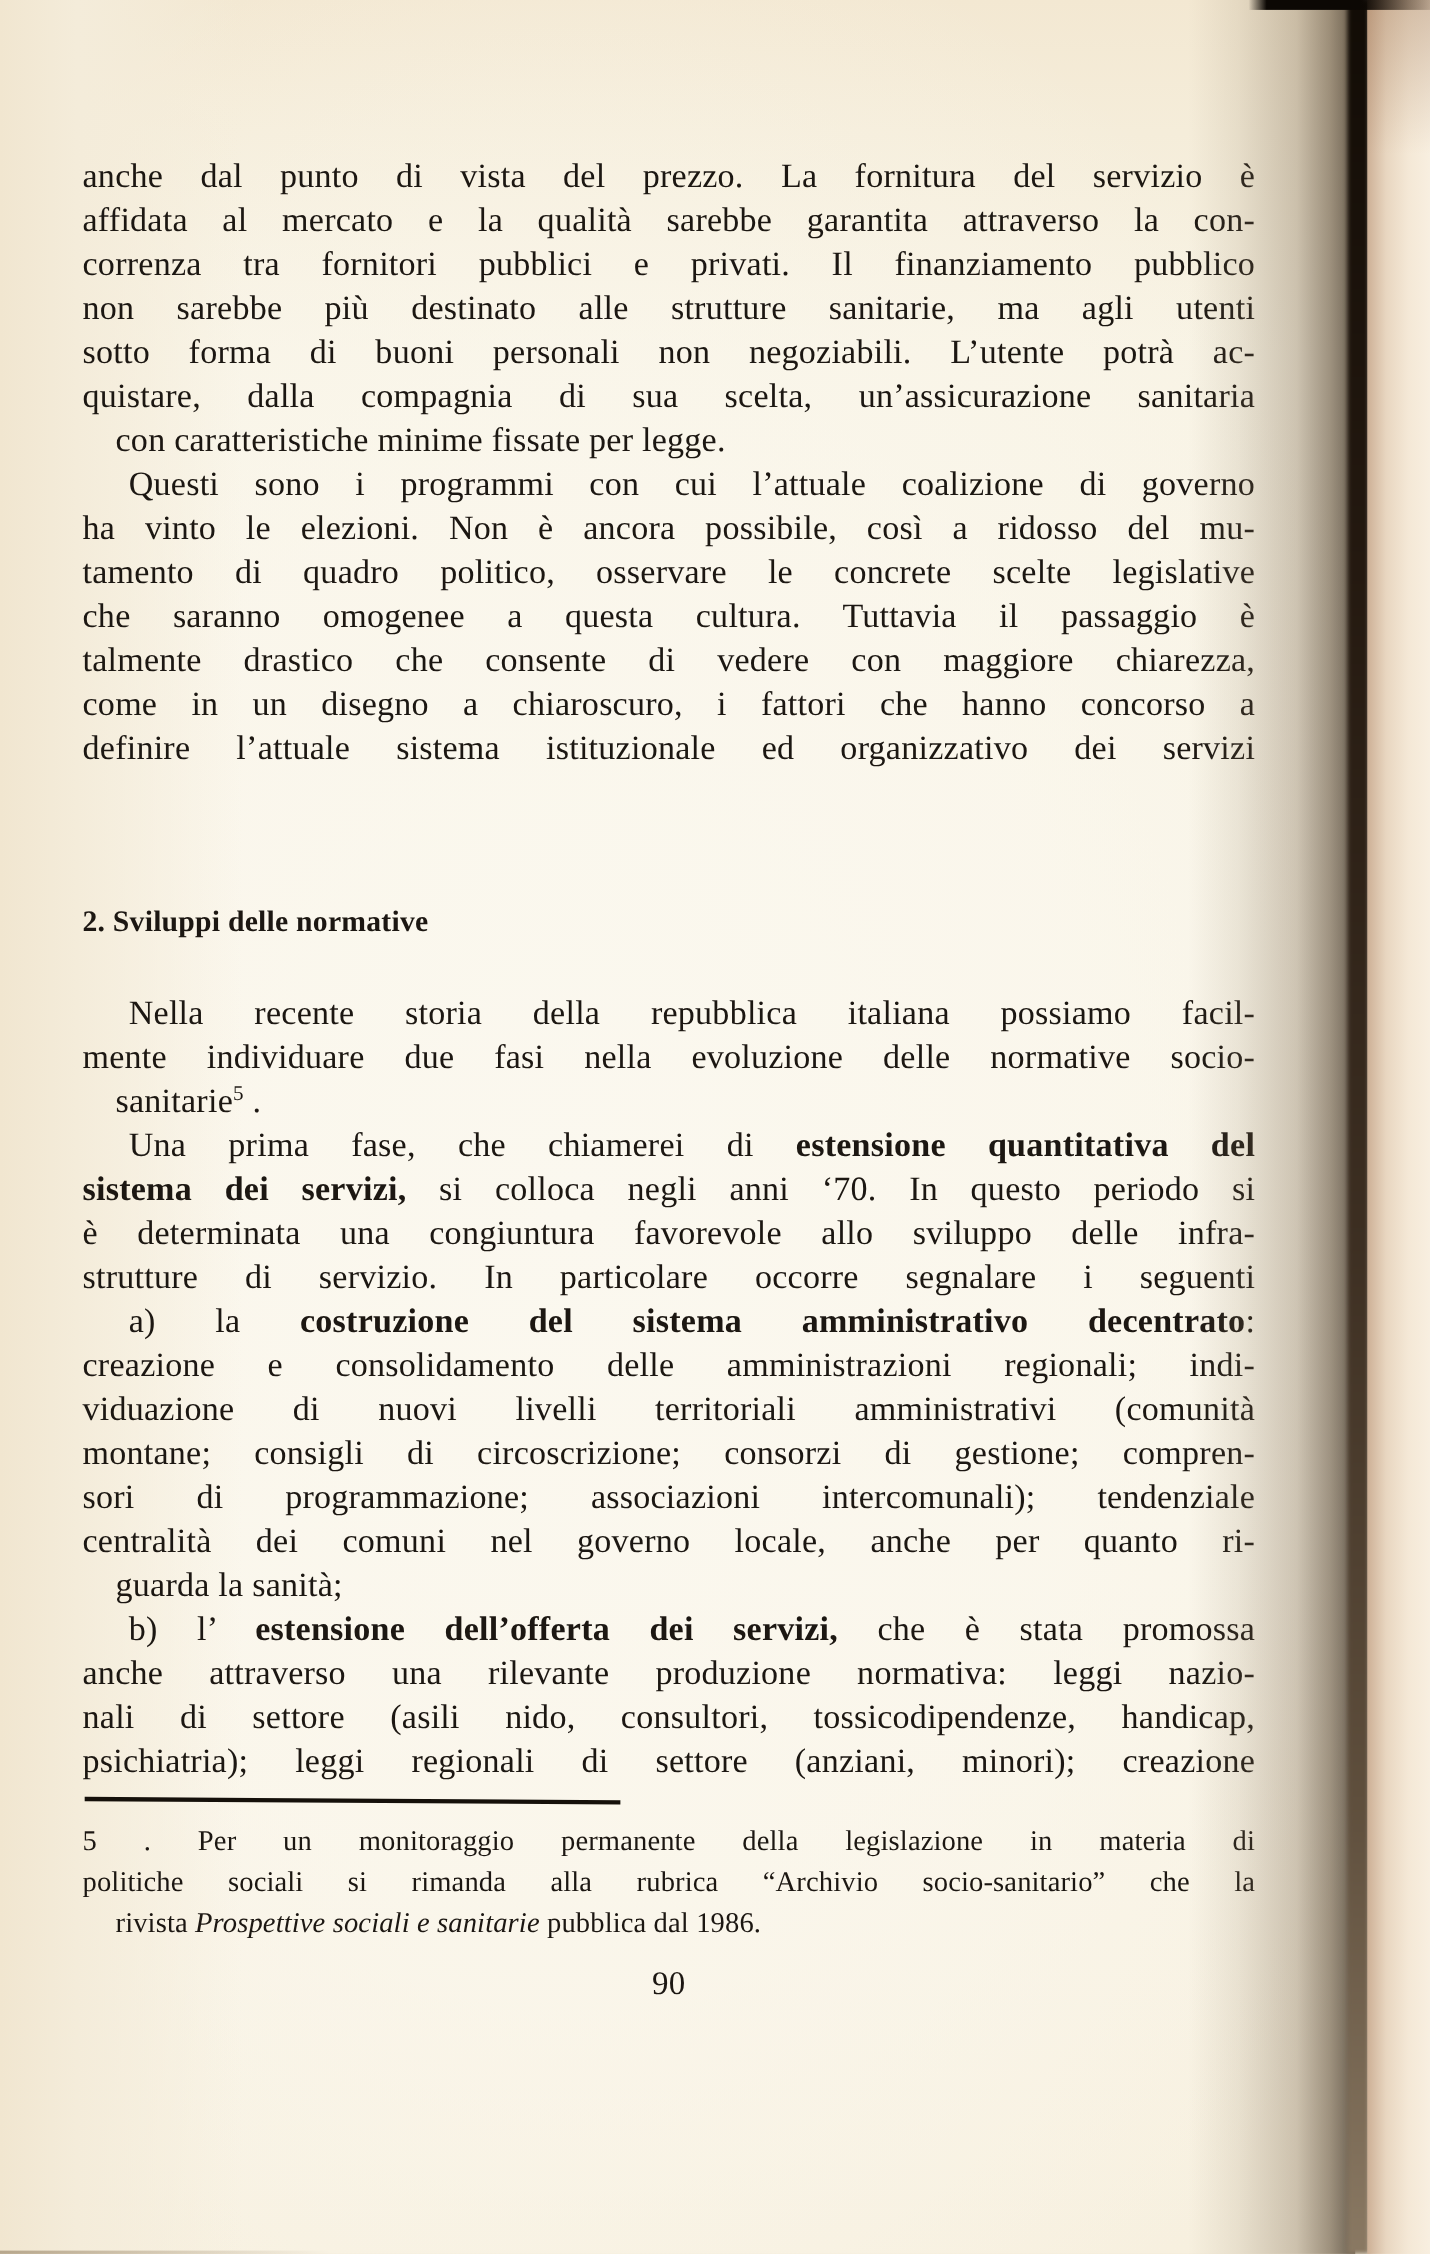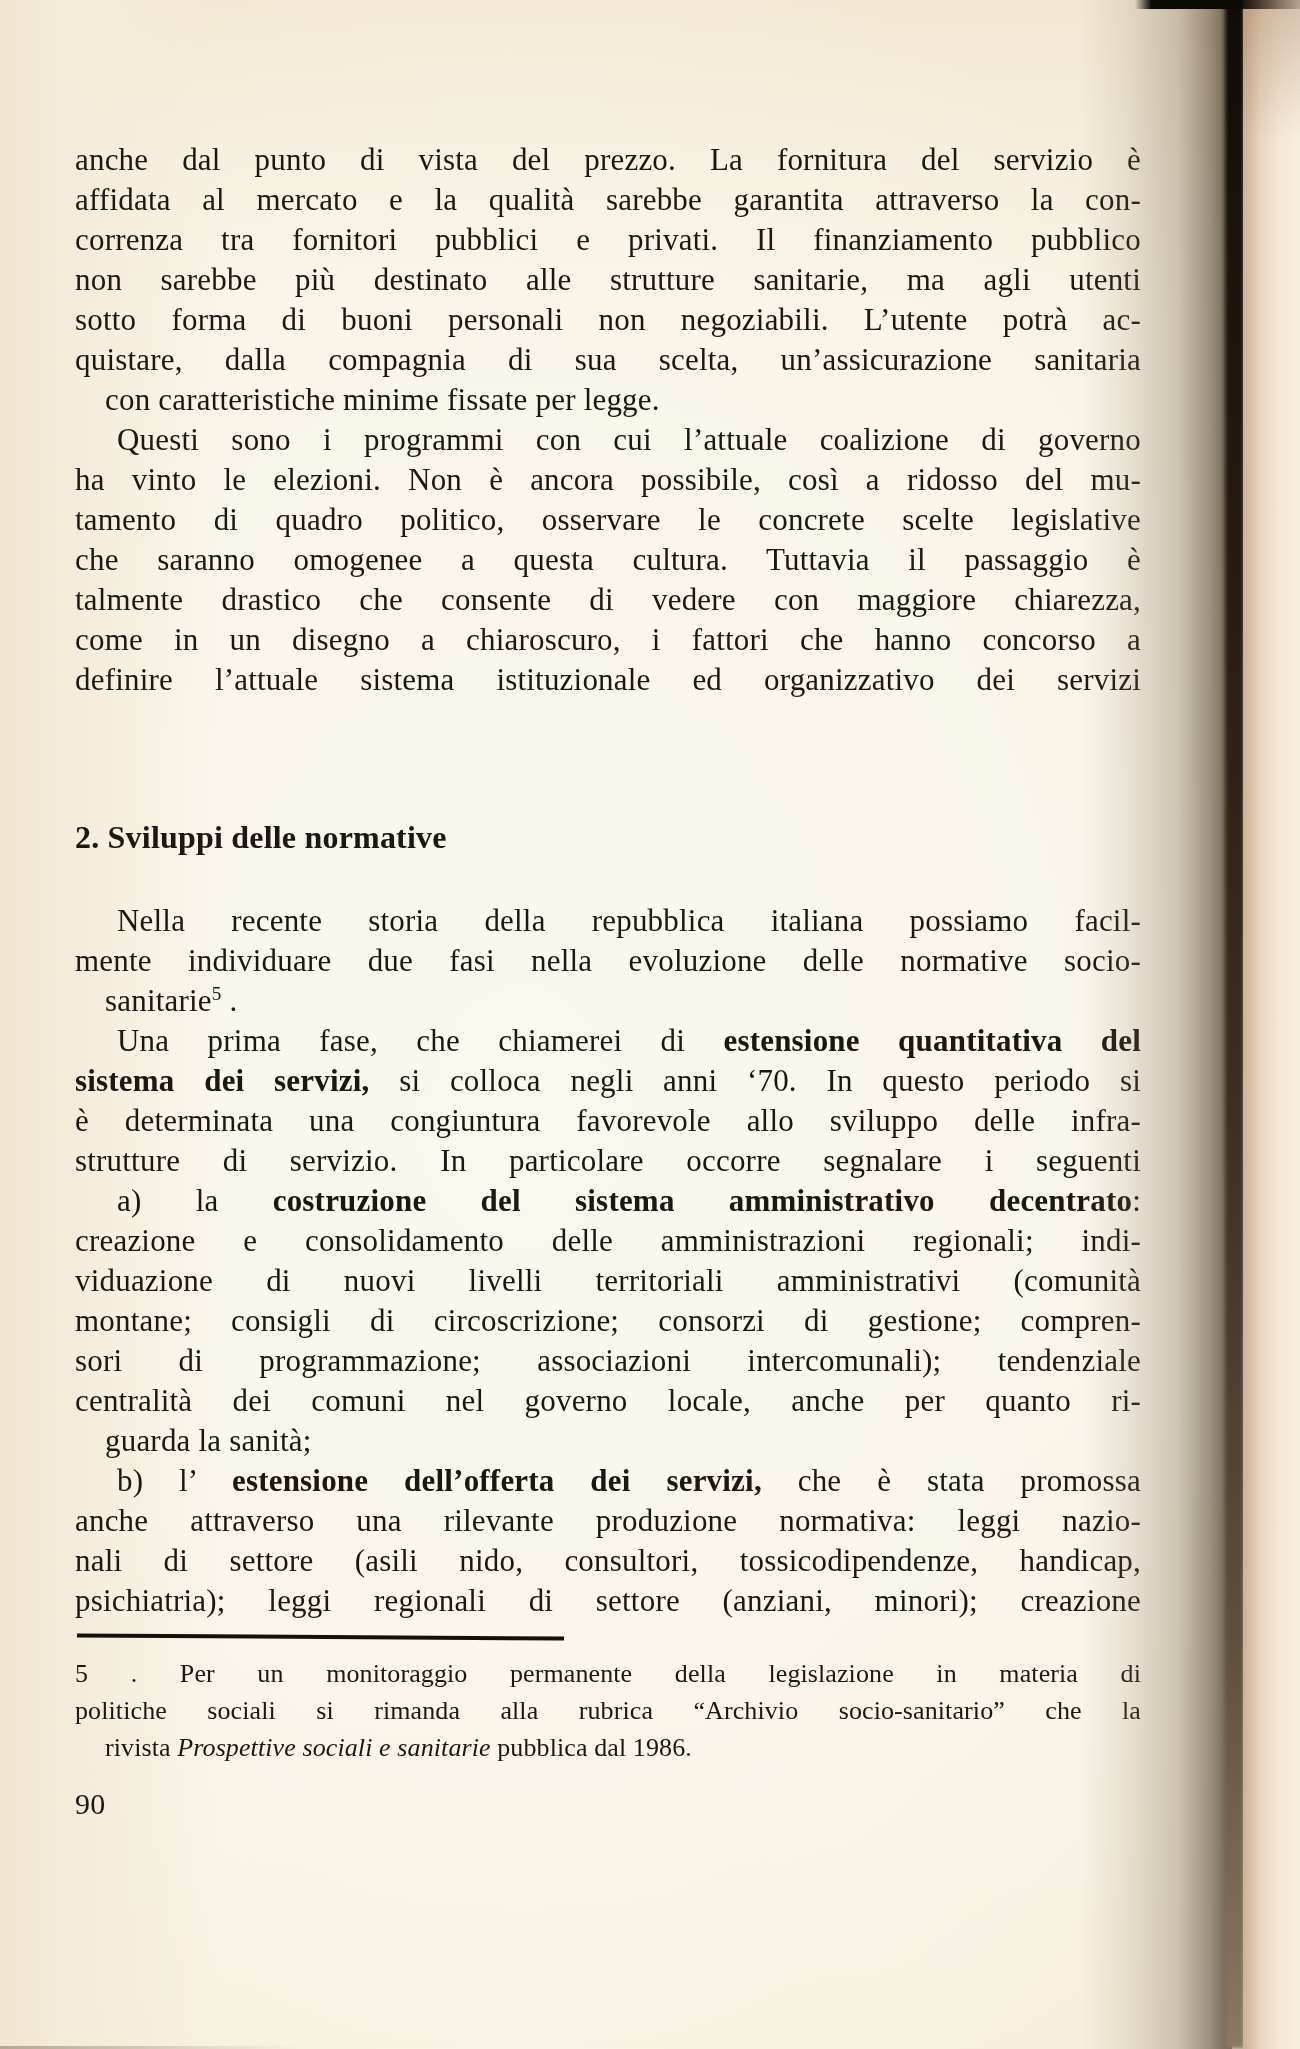--- a/index.html
+++ b/index.html
@@ -55,32 +55,32 @@
     font-size: 31px; line-height: 40px;
     letter-spacing: 0.2px;
   }
   .line { text-align: justify; text-align-last: justify; }
   .line.last { text-align-last: left; margin-left: 30px; }
   .para.indent .line:first-child,
   .footnote.indent .line:first-child { text-indent: 42px; }
   .heading {
     font-weight: bold;
     margin: 117px 0 44px 0;
-    font-size: 32px;
+    font-size: 27px;
   }
   .footnote { font-size: 26px; line-height: 37px; margin-top: 16px; letter-spacing: 0.1px; }
   .rule {
     width: 487px; height: 4px;
     background: #15100a;
     margin: 14px 0 0 2px;
     transform: rotate(0.35deg);
   }
   .pagenum {
     margin-top: 18px;
-    text-align: left;
+    text-align: center;
     font-size: 30px;
   }
   .b { font-weight: bold; }
   .i { font-style: italic; font-family: Liberation Serif, serif; }
   sup { font-size: 0.62em; line-height: 0; }
 </style>
 </head>
 <body>
 
 <div class="scan">

